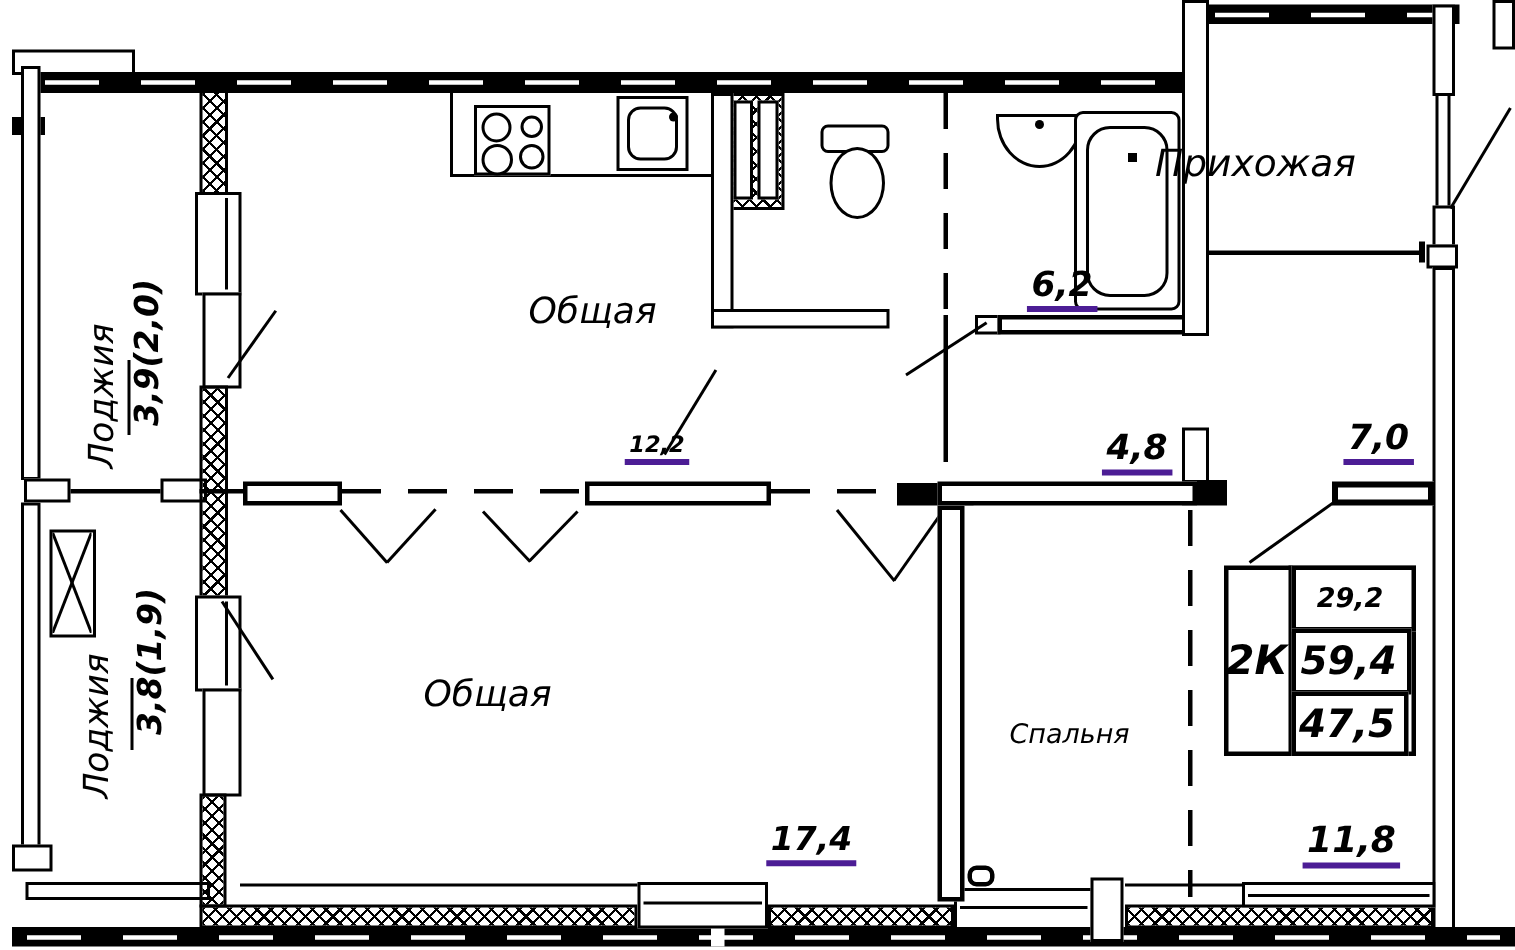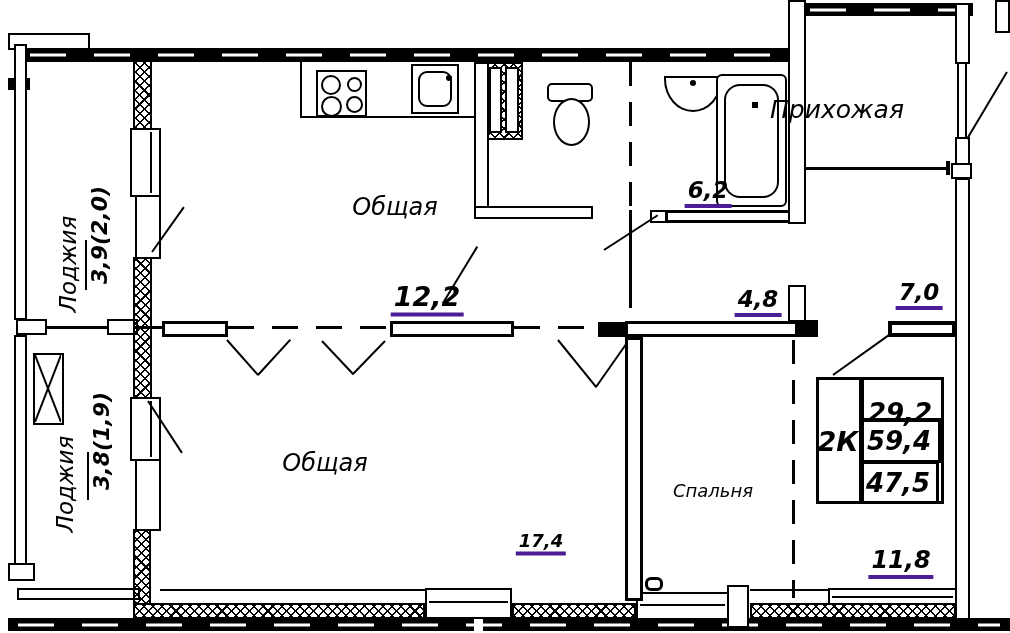--- a/index.html
+++ b/index.html
@@ -151,34 +151,34 @@
   <div class="ln" style="left:443px;top:302px;width:66px;transform:rotate(-58.7deg)"></div>
   <div class="ln" style="left:604px;top:249px;width:64px;transform:rotate(-32.9deg)"></div>
   <div class="ln" style="left:833px;top:374px;width:69px;transform:rotate(-35.5deg)"></div>
 
   <div class="abs" style="left:816px;top:377px;width:128px;height:127px;border:3px solid #000;background:#fff"></div>
   <div class="wb" style="left:859px;top:377px;width:3px;height:127px"></div>
   <div class="abs" style="left:861px;top:377px;width:83px;height:44px;border:3px solid #000;background:#fff"></div>
   <div class="abs" style="left:861px;top:419px;width:80px;height:44px;border:3px solid #000;background:#fff"></div>
   <div class="abs" style="left:861px;top:461px;width:78px;height:43px;border:3px solid #000;background:#fff"></div>
   <div class="lbl num" style="left:838px;top:441px;font-size:27px">2К</div>
-  <div class="lbl num" style="left:900px;top:413px;font-size:26px">29,2</div>
+  <div class="lbl num" style="left:900px;top:399px;font-size:18px">29,2</div>
   <div class="lbl num" style="left:899px;top:441px;font-size:26px">59,4</div>
   <div class="lbl num" style="left:898px;top:483px;font-size:26px">47,5</div>
 
   <div class="lbl" style="left:395px;top:207px;font-size:24px">Общая</div>
-  <div class="lbl num" style="left:427px;top:296px;font-size:27px"><span class="u">12,2</span></div>
+  <div class="lbl num" style="left:438px;top:296px;font-size:15px"><span class="u">12,2</span></div>
   <div class="lbl num" style="left:758px;top:299px;font-size:23px"><span class="u">4,8</span></div>
   <div class="lbl num" style="left:708px;top:190px;font-size:23px"><span class="u">6,2</span></div>
   <div class="lbl" style="left:837px;top:109px;font-size:25px">Прихожая</div>
   <div class="lbl num" style="left:919px;top:292px;font-size:23px"><span class="u">7,0</span></div>
   <div class="lbl" style="left:325px;top:463px;font-size:24px;text-align:center;line-height:33px">
     <div>Общая</div>
   </div>
-  <div class="lbl num" style="left:541px;top:540px;font-size:18px"><span class="u">17,4</span></div>
+  <div class="lbl num" style="left:541px;top:560px;font-size:22px"><span class="u">17,4</span></div>
   <div class="lbl" style="left:713px;top:490px;font-size:18px">Спальня</div>
   <div class="lbl num" style="left:901px;top:560px;font-size:24px"><span class="u">11,8</span></div>
 
   <div class="lbl rot" style="left:68px;top:264px;font-size:23px">Лоджия</div>
   <div class="lbl rot num" style="left:99px;top:235px;font-size:22px"><span>3,9</span><span>(2,0)</span></div>
   <div class="wb" style="left:85px;top:240px;width:2px;height:50px"></div>
   <div class="lbl rot" style="left:65px;top:484px;font-size:23px">Лоджия</div>
   <div class="lbl rot num" style="left:101px;top:441px;font-size:22px"><span>3,8</span><span>(1,9)</span></div>
   <div class="wb" style="left:87px;top:452px;width:2px;height:48px"></div>
 

